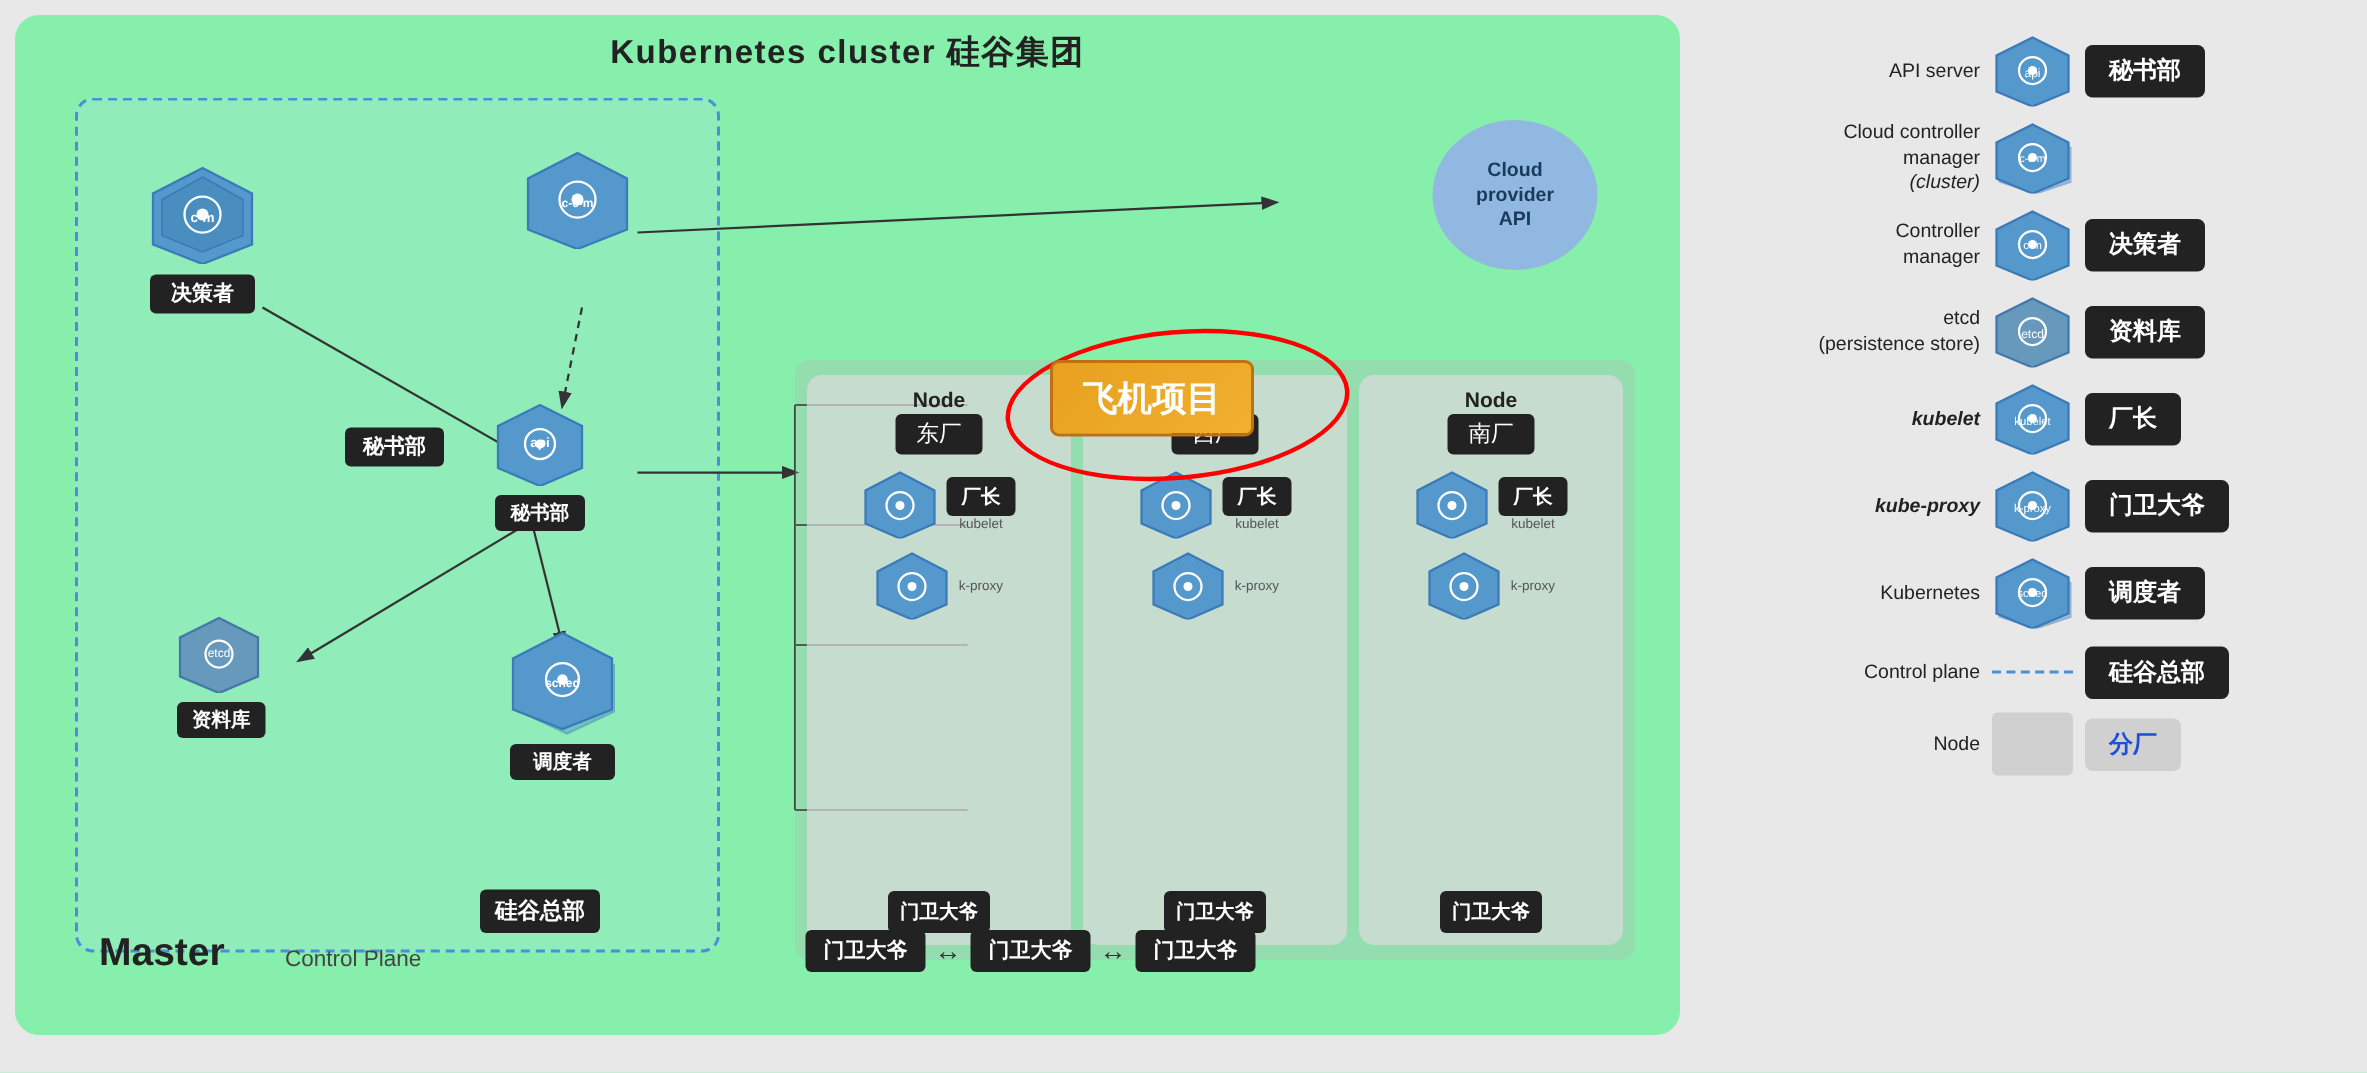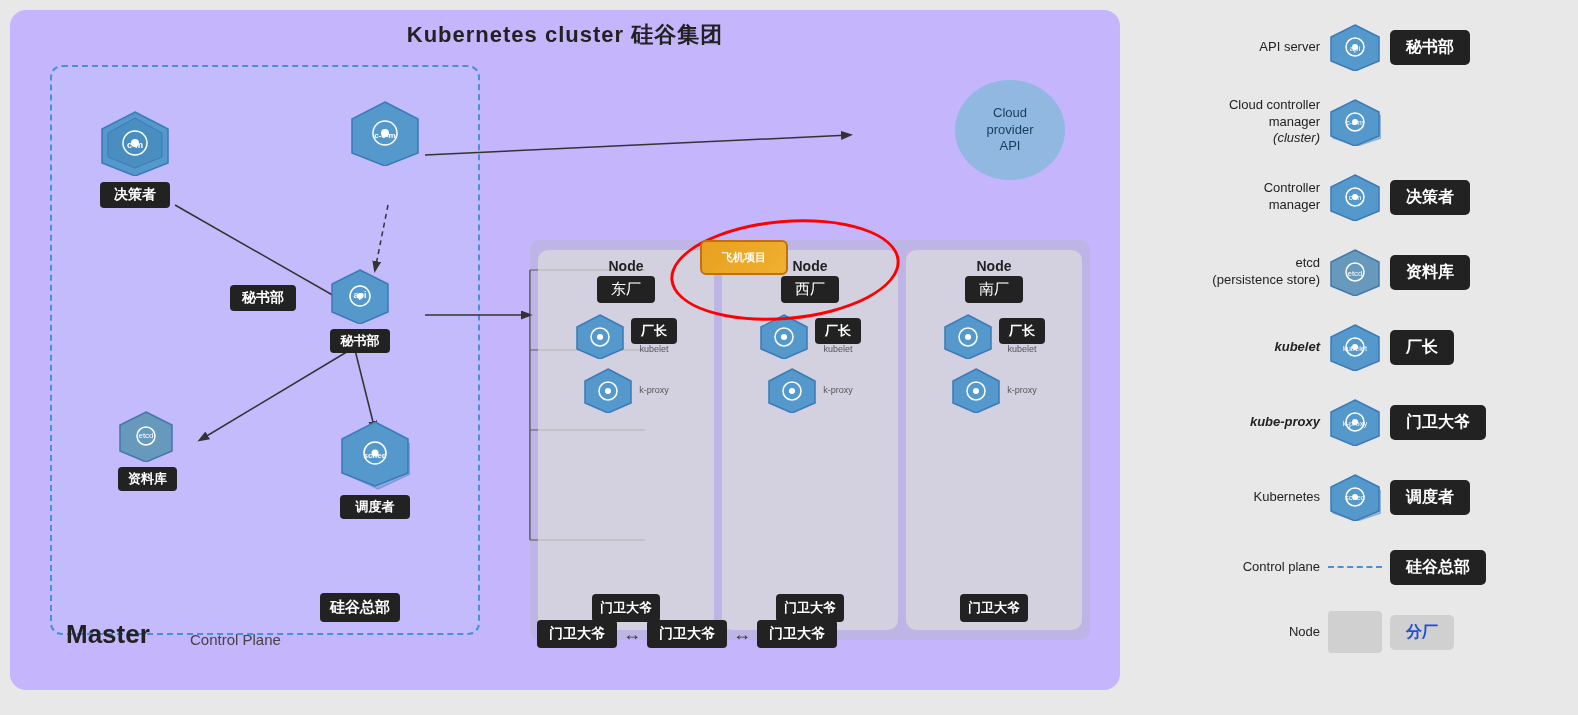--- a/index.html
+++ b/index.html
@@ -20,21 +20,21 @@
       height: 715px;
       background: #e8e8e8;
       padding: 10px;
       gap: 10px;
     }
 
     
     .cluster-diagram {
       width: 1110px;
       height: 680px;
-      background: #c4b5fd;
+      background: #86efac;
       border-radius: 16px;
       position: relative;
       padding: 10px;
     }
 
     .cluster-title {
       text-align: center;
       font-size: 22px;
       font-weight: bold;
       color: #222;
@@ -117,33 +117,33 @@
       top: 80px;
       width: 110px;
       height: 100px;
       background: #90b8e0;
       border-radius: 50%;
       display: flex;
       align-items: center;
       justify-content: center;
       text-align: center;
       font-size: 13px;
-      font-weight: normal;
+      font-weight: bold;
       color: #1a3a5c;
       line-height: 1.3;
     }
 
     
     .legend-panel {
       width: 430px;
       height: 680px;
       display: flex;
       flex-direction: column;
       justify-content: flex-start;
-      gap: 21px;
+      gap: 4px;
       padding: 10px 10px;
       background: #e8e8e8;
     }
 
     .legend-row {
       display: flex;
       align-items: center;
       gap: 8px;
       min-height: 44px;
     }
@@ -202,21 +202,21 @@
 
     
     .flying-project {
       position: absolute;
       left: 690px;
       top: 230px;
       background: linear-gradient(135deg, #e8a020, #f0b030);
       border: 2px solid #c07010;
       border-radius: 6px;
       padding: 8px 20px;
-      font-size: 11px;
+      font-size: 23px;
       font-weight: bold;
       color: #fff;
       z-index: 10;
       white-space: nowrap;
     }
 
     
     .red-circle {
       position: absolute;
       left: 660px;

